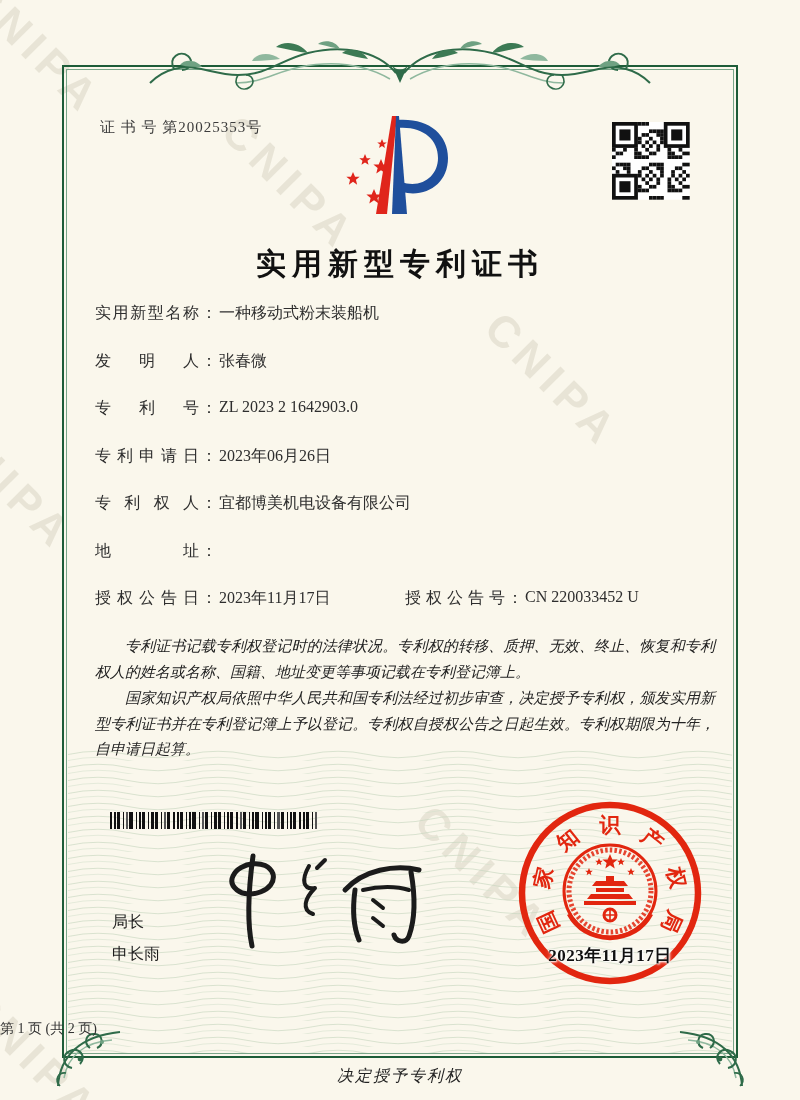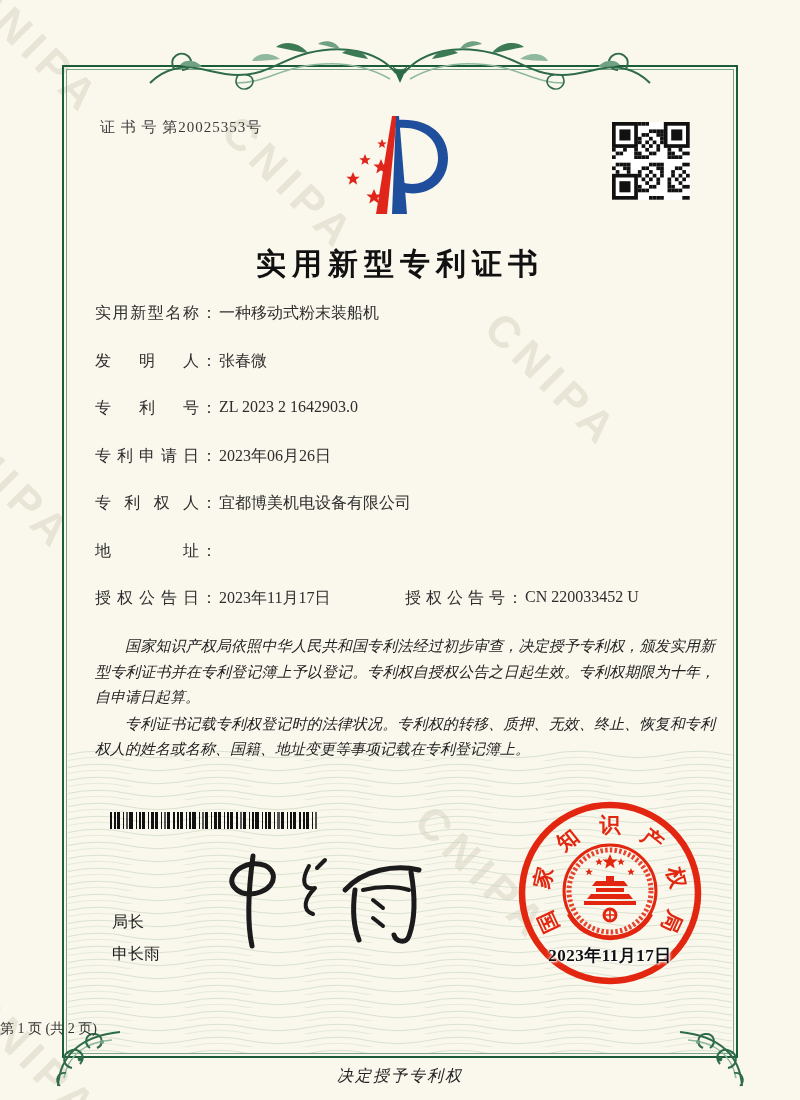--- a/index.html
+++ b/index.html
@@ -331,22 +331,22 @@
         <span>公</span>
         <span>告</span>
         <span>号</span>
       </span>
     <span class="f-colon">：</span>
     <span class="f-value">CN 220033452 U</span>
   </span>
 </div>
 
 <div class="abs paras">
+  <p>专利证书记载专利权登记时的法律状况。专利权的转移、质押、无效、终止、恢复和专利权人的姓名或名称、国籍、地址变更等事项记载在专利登记簿上。</p>
   <p>国家知识产权局依照中华人民共和国专利法经过初步审查，决定授予专利权，颁发实用新型专利证书并在专利登记簿上予以登记。专利权自授权公告之日起生效。专利权期限为十年，自申请日起算。</p>
-  <p>专利证书记载专利权登记时的法律状况。专利权的转移、质押、无效、终止、恢复和专利权人的姓名或名称、国籍、地址变更等事项记载在专利登记簿上。</p>
 </div>
 
 <div class="abs barcode" id="barcode"><svg width="212" height="17" xmlns="http://www.w3.org/2000/svg">
       <rect x="0" y="0" width="2" height="17" fill="#111"></rect>
       <rect x="4" y="0" width="2" height="17" fill="#111"></rect>
       <rect x="7" y="0" width="3" height="17" fill="#111"></rect>
       <rect x="13" y="0" width="1" height="17" fill="#111"></rect>
       <rect x="16" y="0" width="2" height="17" fill="#555"></rect>
       <rect x="19" y="0" width="4" height="17" fill="#111"></rect>
       <rect x="26" y="0" width="1" height="17" fill="#111"></rect>

